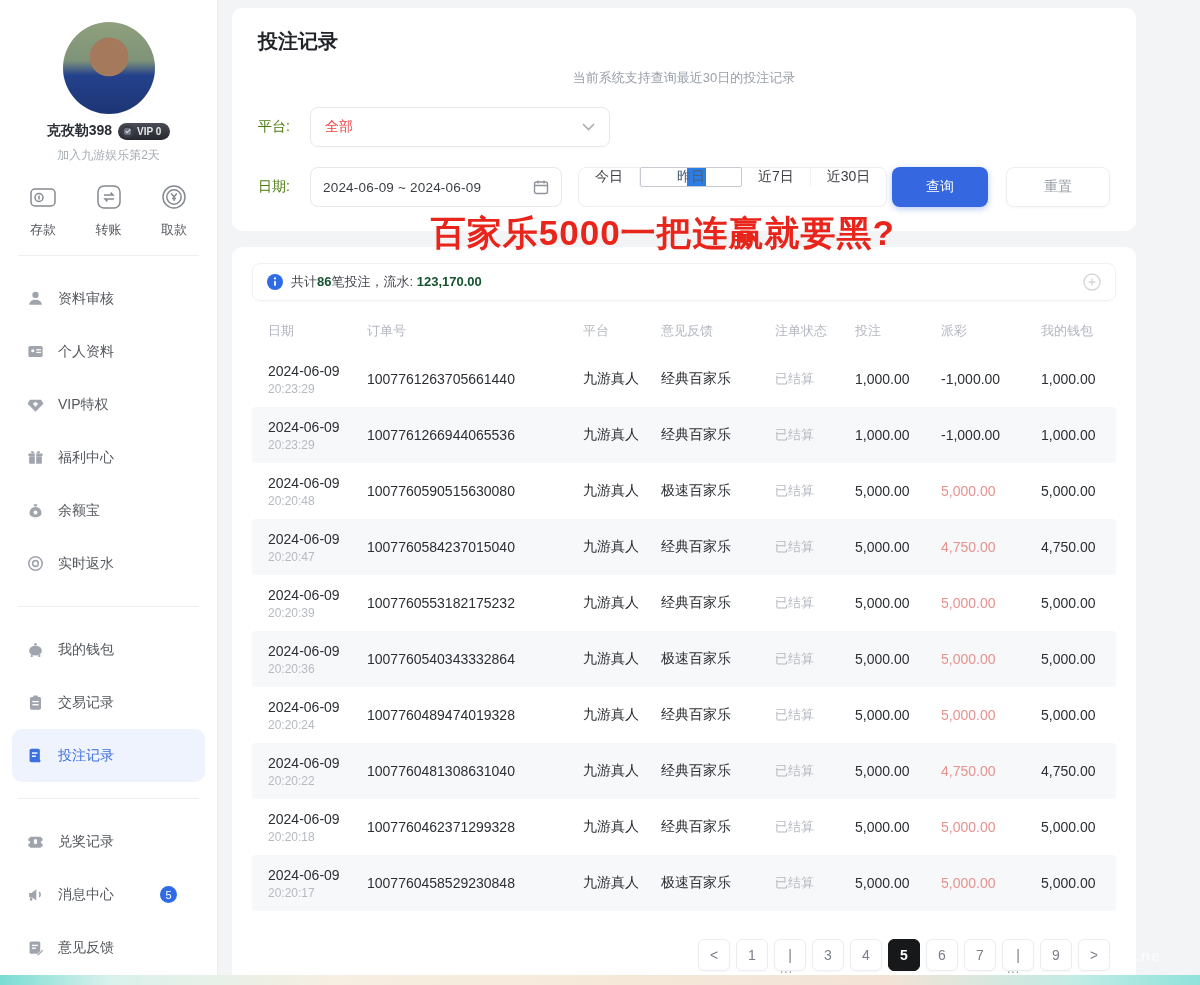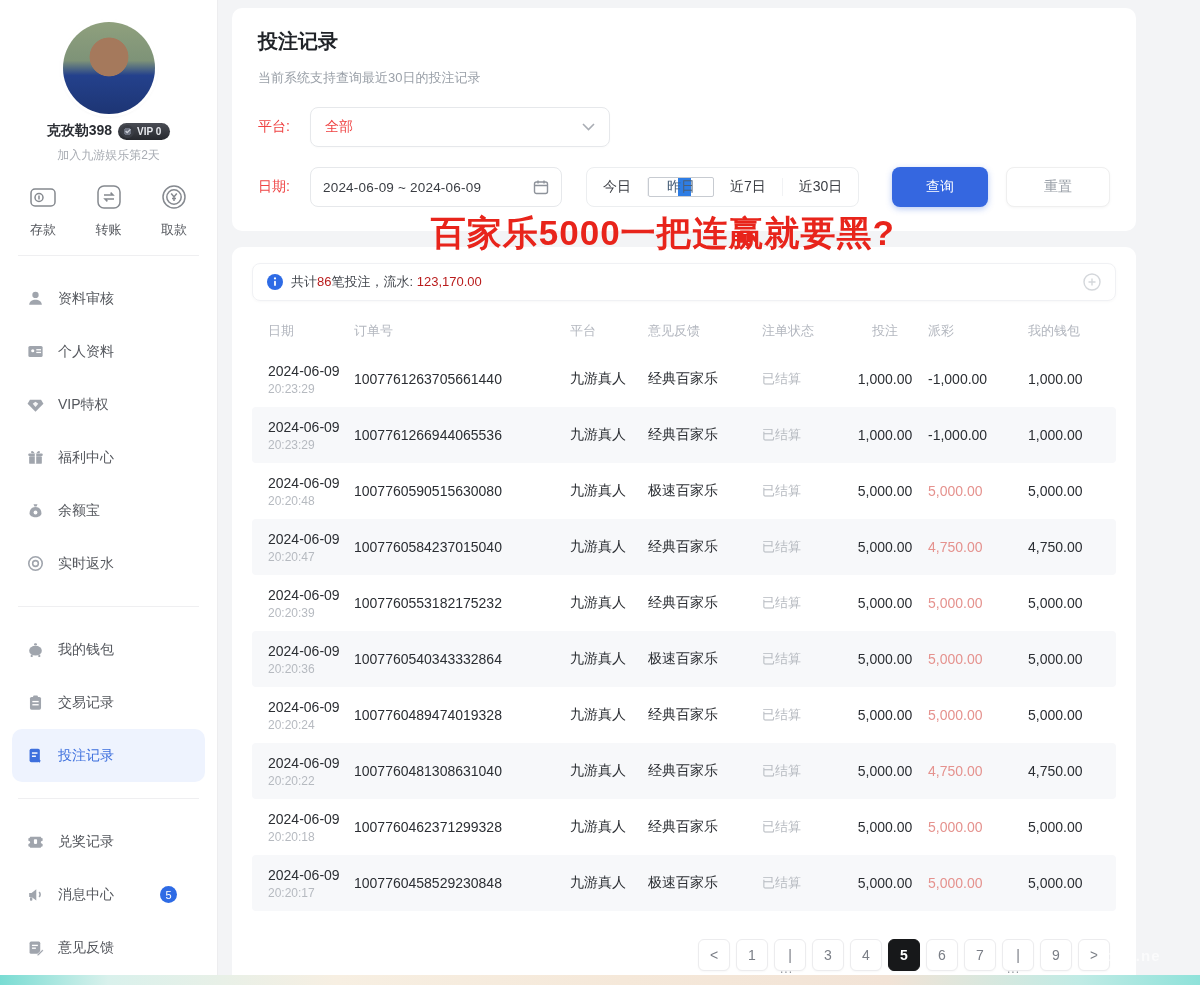--- a/index.html
+++ b/index.html
@@ -43,38 +43,38 @@
   .mil { font-size:14px; color:#54575d; flex:1; }
   .mi.active .mil { color:#3d6fdd; }
   .count-badge { min-width:17px; height:17px; border-radius:50%; background:#2e6be5;
     color:#fff; font-size:11px; display:inline-flex; align-items:center;
     justify-content:center; margin-right:14px; }
   
   .main { position:absolute; left:232px; top:8px; width:904px; }
   .card { background:#fff; border-radius:10px; }
   .filter-card { padding:20px 26px 24px; }
   .page-title { font-size:20px; font-weight:bold; color:#1f2227; }
-  .page-sub { font-size:13px; color:#9aa0a8; margin-top:14px; }
+  .page-sub { font-size:13px; color:#9aa0a8; margin-top:14px;text-align:center; }
   .frow { display:flex; align-items:center; margin-top:20px; }
-  .flabel { font-size:14px; color:#ef4444; width:52px; }
+  .flabel { font-size:14px; color:#4d7c0f; width:52px; }
   .select-box { width:300px; height:40px; border:1px solid #e6e8eb; border-radius:8px;
     display:flex; align-items:center; padding:0 14px; cursor:pointer;
     justify-content:space-between; box-shadow:0 1px 2px rgba(0,0,0,.02); }
   .select-val { font-size:14px; color:#ef4444; }
   .date-box { width:252px; height:40px; border:1px solid #e6e8eb; border-radius:8px;
     display:flex; align-items:center; padding:0 12px; gap:8px; cursor:pointer; }
   .date-text { font-size:13.5px; color:#3a3d43; flex:1; letter-spacing:.2px; }
-  .seg { display:flex; align-items:center; height:40px; margin-left:24px;
+  .seg { display:flex; align-items:flex-start; height:40px; margin-left:16px;
     border:1px solid #eceef0; border-radius:8px; background:#fff; }
   .seg-item { display:flex; align-items:center; justify-content:center;
     padding:0 16px; font-size:14px; color:#3a3d43; cursor:pointer; position:relative;
     border-right:1px solid #f1f2f4; }
   .seg-item:last-child { border-right:none; }
   .seg-item.selected { border:1px solid #c7cbd1; border-radius:2px; margin:-1px 0;
-    padding:0 18px; color:#4a6079; }
+    padding:0 36px; color:#4a6079; }
   .sel-stripe { position:absolute; left:46%; top:0; width:19%; height:100%;
     background:#2e7de4; z-index:0; }
   .seg-item span { position:relative; z-index:1; }
   .btn { height:40px; border-radius:8px; font-size:14px; display:flex;
     align-items:center; justify-content:center; cursor:pointer; }
   .btn-primary { width:96px; background:#3567e0; color:#fff; margin-left:auto;
     box-shadow:0 2px 6px rgba(53,103,224,.35); }
   .btn-plain { width:104px; background:#fff; border:1px solid #efefef; color:#9aa0a8;
     margin-left:18px; box-shadow:0 1px 3px rgba(0,0,0,.04); }
   
@@ -82,35 +82,35 @@
     text-align:right; font-size:35px; font-weight:bold; color:#e8241b;
     z-index:30; letter-spacing:1px; white-space:nowrap; }
   
   .table-card { margin-top:16px; padding:16px 20px 0; position:relative;
     min-height:737px; }
   .summary-bar { height:38px; border:1px solid #f0f1f4; border-radius:8px;
     display:flex; align-items:center; padding:0 14px; gap:8px;
     box-shadow:0 1px 3px rgba(0,0,0,.03); }
   .info-icon { width:16px; height:16px; flex:0 0 16px; }
   .sum-text { font-size:13px; color:#42464d; }
-  .sum-blue { color:#b91c1c; }
+  .sum-blue { color:#14532d;font-weight:bold; }
   .plus-icon { margin-left:auto; width:18px; height:18px; color:#d4d7db; cursor:pointer; }
   .tbl { width:100%; margin-top:10px; }
   .trow { display:flex; align-items:center; min-height:56px; padding:0 16px;
     border-radius:4px; }
   .thead { min-height:40px; }
   .thead .tc { font-size:13px; color:#b3b7bf; font-weight:normal; }
   .tbody .trow:nth-child(even) { background:#f7f8fa; }
   .tc { font-size:14px; color:#2b2e33; }
   .c-date { width:86px; }
-  .c-order { width:216px; }
+  .c-order { width:216px;margin-left:13px; }
   .c-plat { width:78px; }
   .c-content { width:114px; }
   .c-status { width:80px; }
-  .c-bet { width:86px;text-align:center; }
+  .c-bet { width:86px; }
   .c-pay { width:100px; }
   .c-valid { flex:1; }
   .d1 { font-size:14px; color:#2b2e33; }
   .d2 { font-size:12px; color:#b6bac0; margin-top:3px; }
   .status-txt { color:#b6bac0; font-size:13px; }
   .pay.red { color:#e5928e; }
   
   .pager { display:flex; justify-content:flex-end; gap:6px; padding:28px 6px 22px; }
   .pg { width:32px; height:32px; border:1px solid #ececee; border-radius:6px;
     background:#fff; display:flex; align-items:center; justify-content:center;

